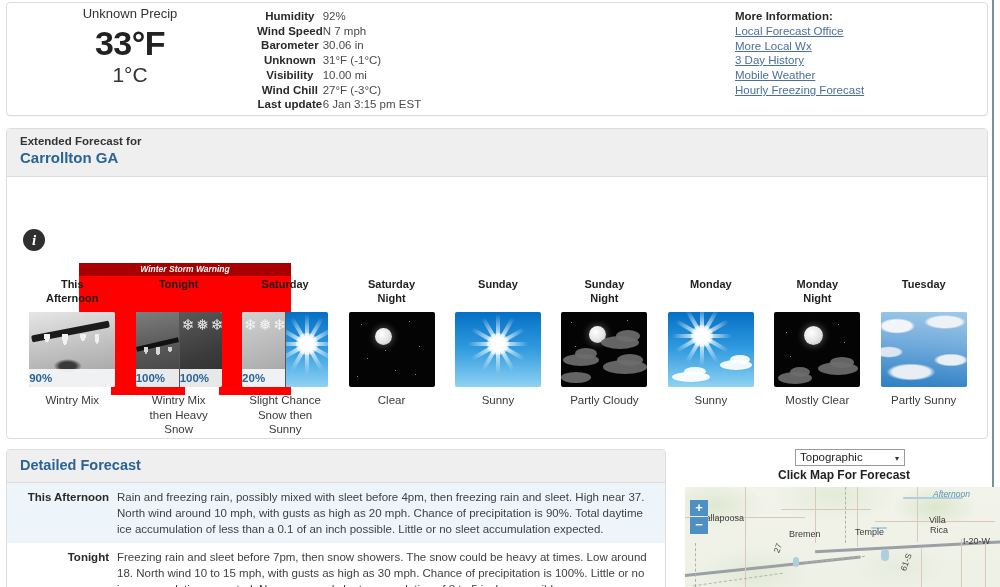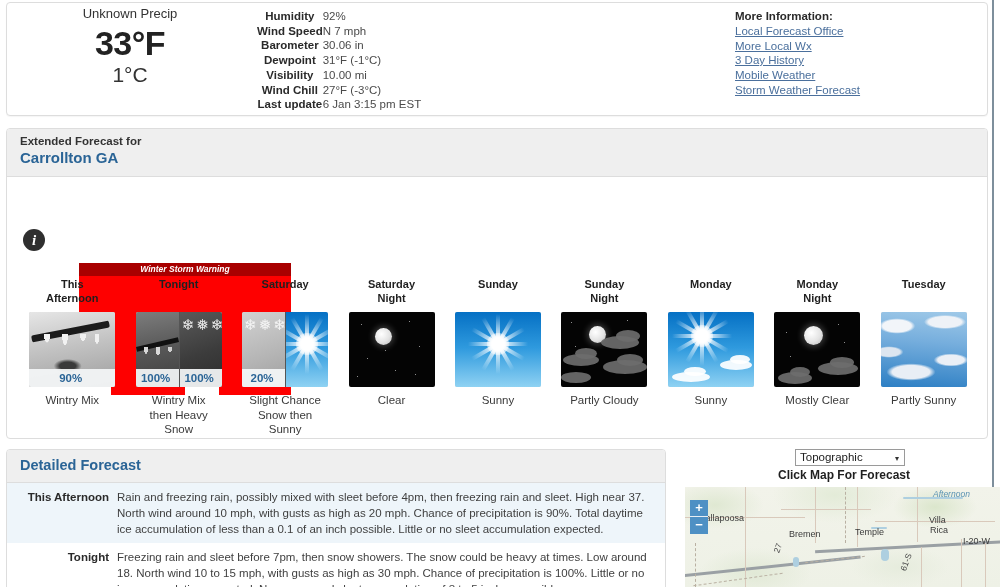--- a/index.html
+++ b/index.html
@@ -331,21 +331,21 @@
 
   .pop-bar {
     position: absolute;
     left: 0; bottom: 0;
     width: 100%;
     height: 18px;
     background: rgba(244,246,248,0.93);
     color: #2a6496;
     font-size: 11.5px;
     font-weight: bold;
-    text-align: center;
+    text-align: left;
     line-height: 18px;
     padding-right: 3px;
   }
 
   .fc-desc {
     margin-top: 6px;
     font-size: 11.5px;
     line-height: 14.5px;
     color: #3a3a3a;
     padding: 0 4px;
@@ -501,21 +501,21 @@
         </tr>
         <tr>
           <td class="cc-lbl">Wind Speed</td>
           <td class="cc-val">N 7 mph</td>
         </tr>
         <tr>
           <td class="cc-lbl">Barometer</td>
           <td class="cc-val">30.06 in</td>
         </tr>
         <tr>
-          <td class="cc-lbl">Dewpoint</td>
+          <td class="cc-lbl">Unknown</td>
           <td class="cc-val">31°F (-1°C)</td>
         </tr>
         <tr>
           <td class="cc-lbl">Visibility</td>
           <td class="cc-val">10.00 mi</td>
         </tr>
         <tr>
           <td class="cc-lbl">Wind Chill</td>
           <td class="cc-val">27°F (-3°C)</td>
         </tr>
@@ -525,21 +525,21 @@
         </tr>
       </tbody>
     </table>
 
     <div class="cc-more">
       <div class="cc-more-title">More Information:</div>
       <a href="#">Local Forecast Office</a>
       <a href="#">More Local Wx</a>
       <a href="#">3 Day History</a>
       <a href="#">Mobile Weather</a>
-      <a href="#">Storm Weather Forecast</a>
+      <a href="#">Hourly Freezing Forecast</a>
     </div>
   </div>
 
   <div class="panel-extended">
     <div class="ext-head">
       <div class="ext-head-l1">Extended Forecast for</div>
       <div class="ext-head-l2">Carrollton GA</div>
     </div>
 
     <div class="ext-body">

